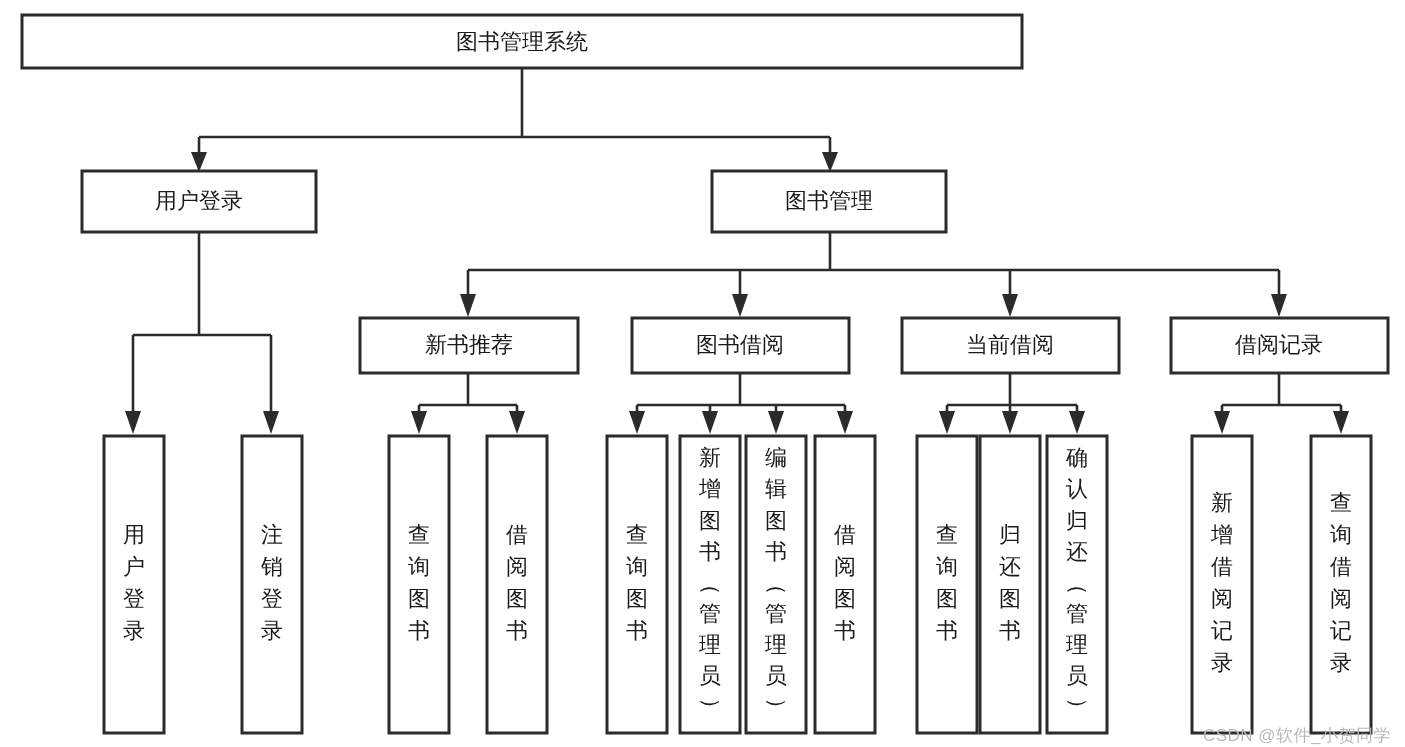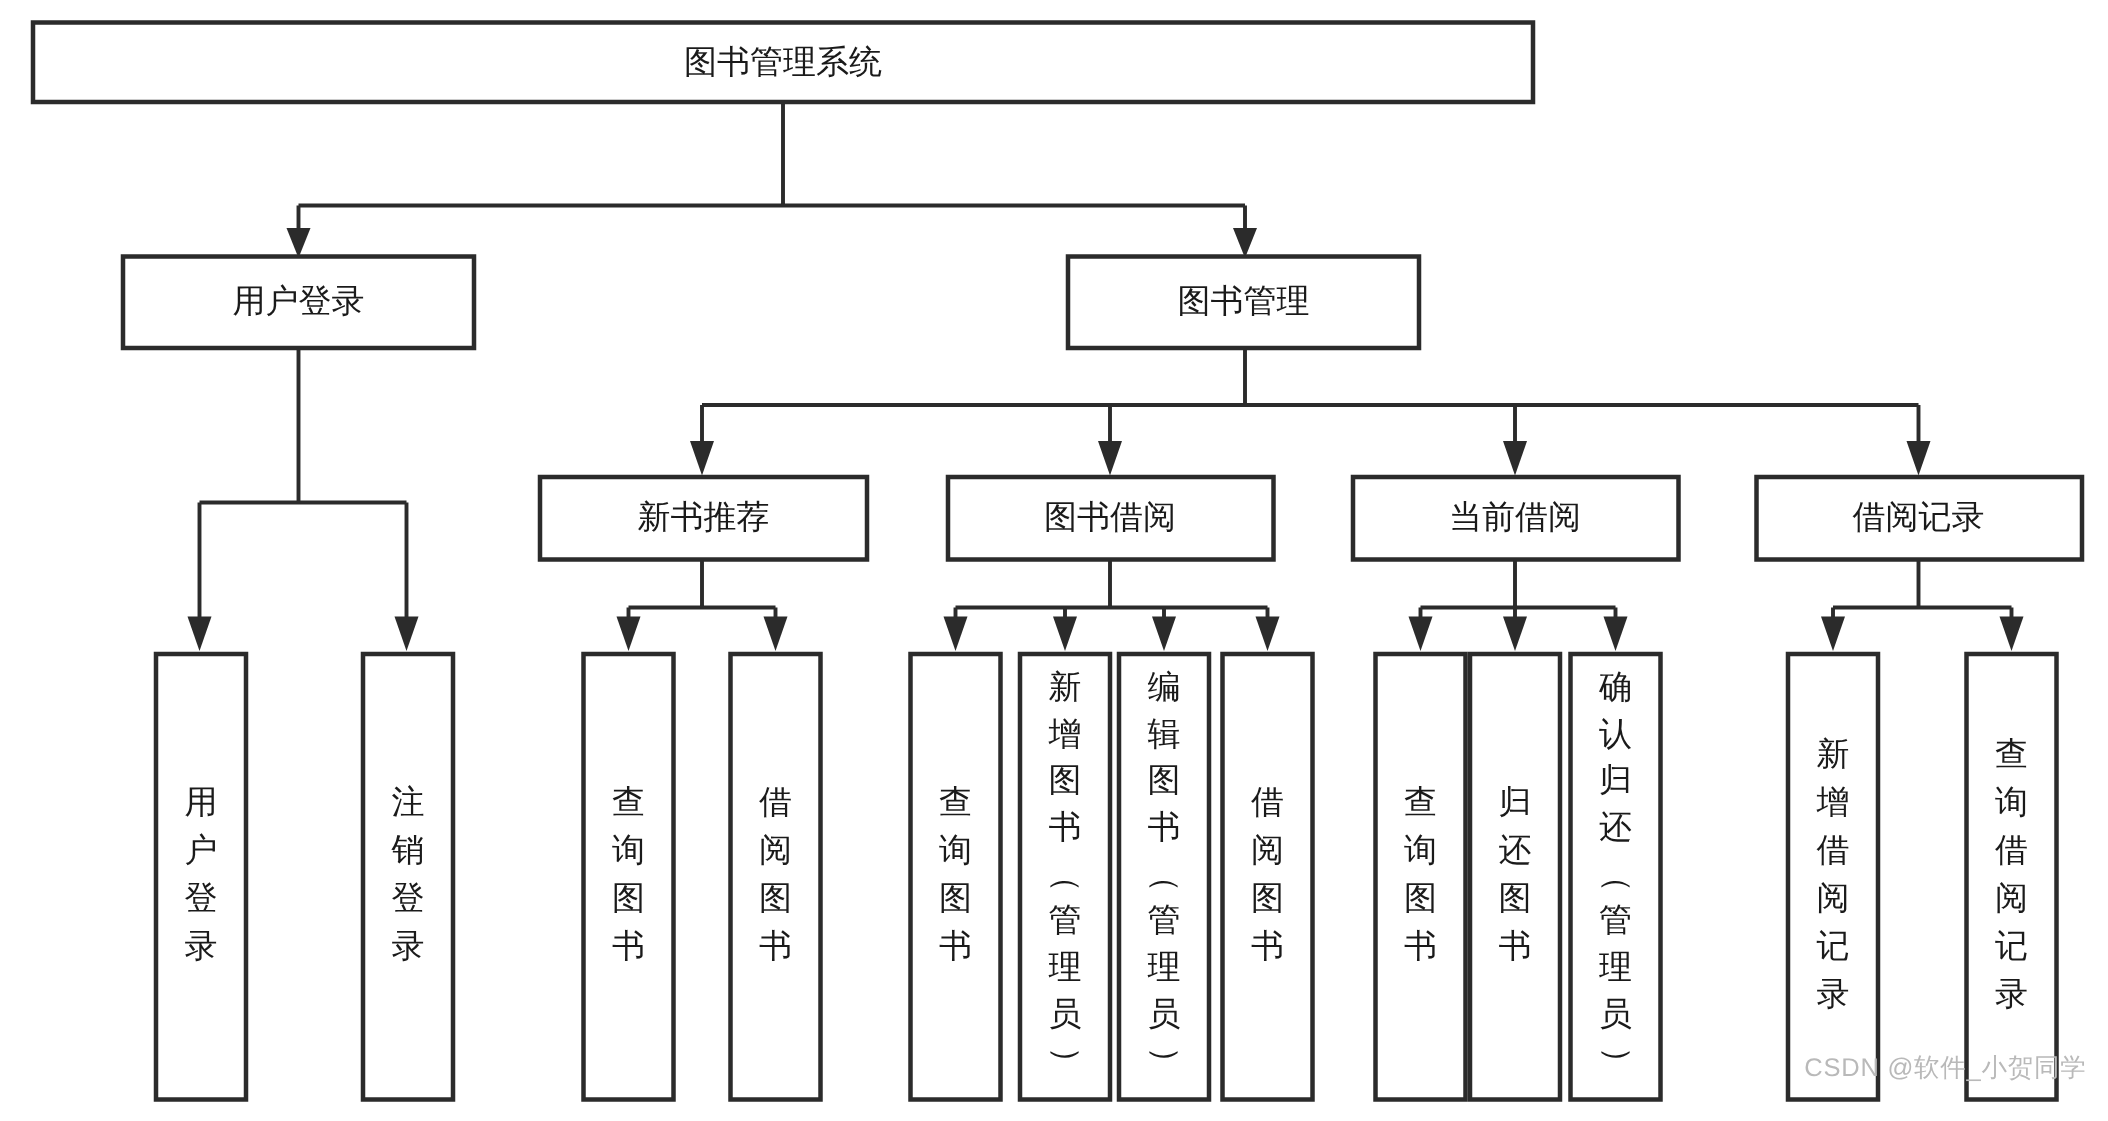--- a/index.html
+++ b/index.html
@@ -54,21 +54,21 @@
     fill: #1a1a1a;
     font-family: "Liberation Sans", "DejaVu Sans", sans-serif;
     font-size: 22px;
   }
   .leaf-char {
     text-anchor: middle;
   }
   .watermark-text {
     position: absolute;
     right: 14px;
-    bottom: 24px;
+    bottom: 0;
     font-family: "Liberation Sans", "DejaVu Sans", sans-serif;
     font-size: 17px;
     color: #b9b9b9;
     letter-spacing: 0.5px;
     white-space: nowrap;
     user-select: none;
   }
 </style>
 </head>
 <body>

